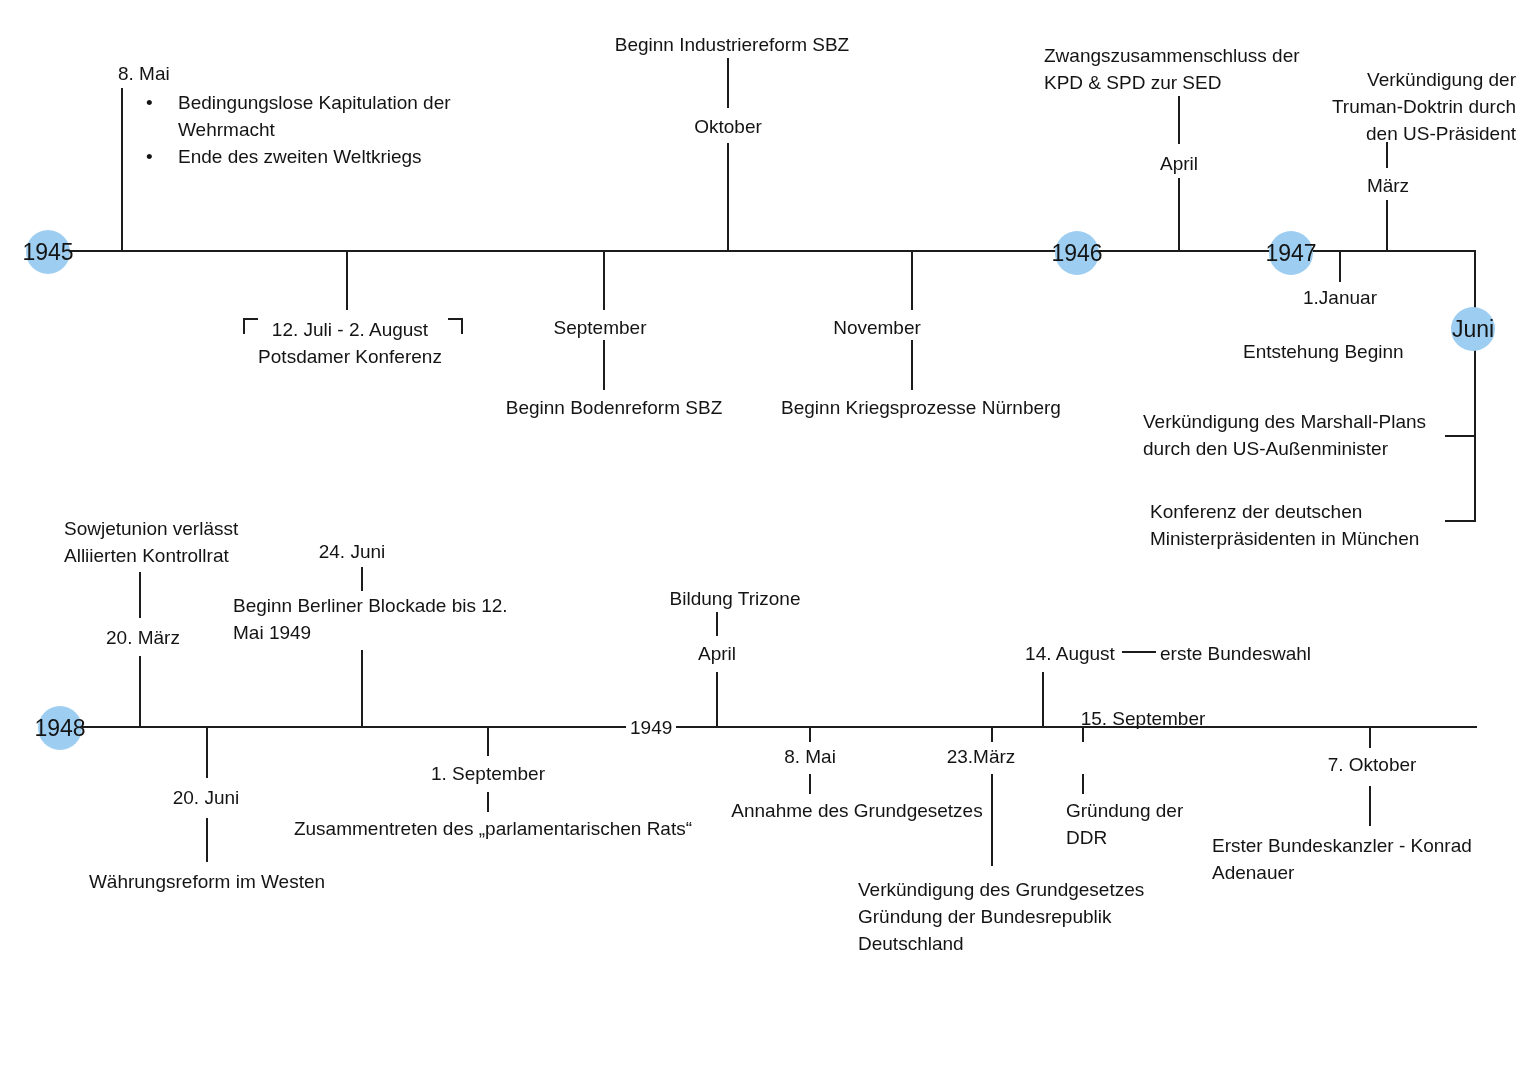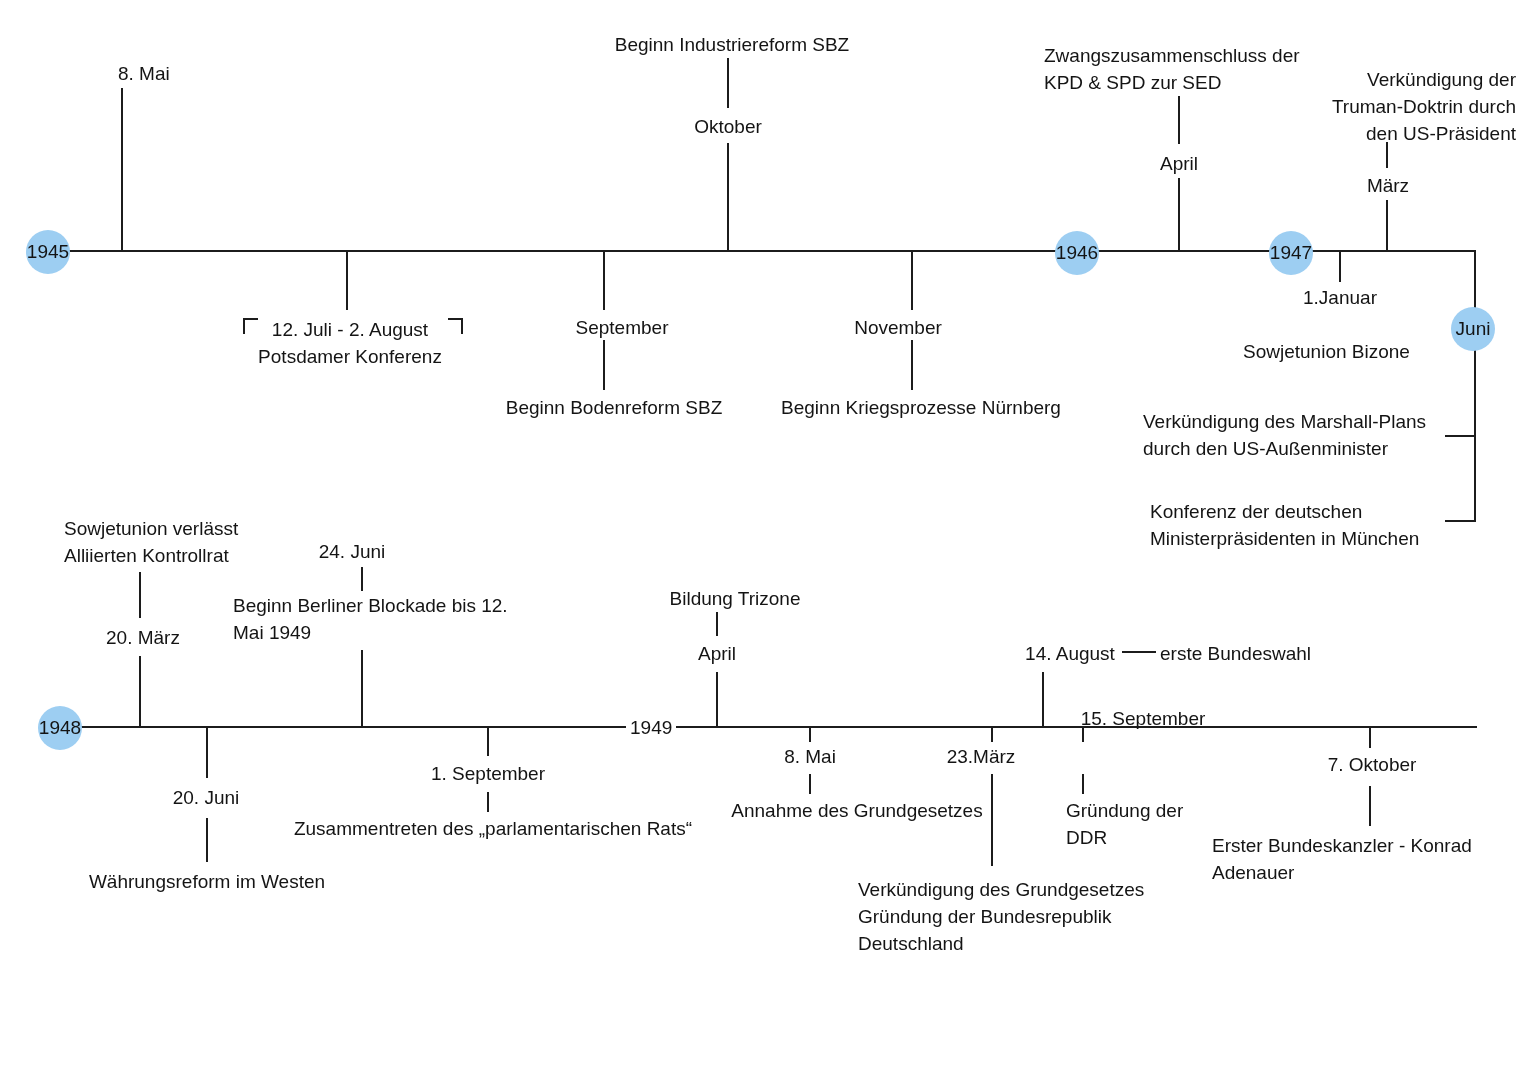--- a/index.html
+++ b/index.html
@@ -18,21 +18,21 @@
   .vline { position: absolute; width: 2px; background: #1c1c1c; }
   .label { position: absolute; line-height: 27px; white-space: normal; }
   .center { text-align: center; }
   .badge {
     position: absolute;
     width: 44px; height: 44px;
     border-radius: 50%;
     background: #9dcef2;
     display: flex; align-items: center; justify-content: center;
     z-index: 2;
-    font-size: 19px;
+    font-size: 23px;
     color: #141414;
   }
   .year-plain {
     position: absolute;
     background: #ffffff;
     padding: 0 4px;
     z-index: 2;
     line-height: 27px;
   }
   .bullet-list { position: absolute; }
@@ -64,57 +64,61 @@
   </div>
   <div class="badge" style="left:1269px; top:231px;">
     <span>1947</span>
   </div>
   <div class="badge" style="left:1451px; top:307px;">
     <span>Juni</span>
   </div>
 
   <div class="vline" style="left:121px; top:88px; height:162px;"></div>
   <div class="label" style="left:118px; top:60px;">8. Mai</div>
+  <div class="bullet-list" style="left:140px; top:89px; width:330px;">
+    <div class="bullet-item">Bedingungslose Kapitulation der Wehrmacht</div>
+    <div class="bullet-item">Ende des zweiten Weltkriegs</div>
+  </div>
 
   <div class="vline" style="left:346px; top:252px; height:58px;"></div>
   <div class="corner corner-l" style="left:243px; top:318px;"></div>
   <div class="corner corner-r" style="left:448px; top:318px;"></div>
   <div class="label center" style="left:245px; top:316px; width:210px;">
     <div>12. Juli - 2. August</div>
     <div>Potsdamer Konferenz</div>
   </div>
 
   <div class="vline" style="left:603px; top:252px; height:58px;"></div>
-  <div class="label center" style="left:572px; top:314px; width:100px;">September</div>
+  <div class="label center" style="left:550px; top:314px; width:100px;">September</div>
   <div class="vline" style="left:603px; top:340px; height:50px;"></div>
   <div class="label center" style="left:494px; top:394px; width:240px;">Beginn Bodenreform SBZ</div>
 
   <div class="vline" style="left:727px; top:143px; height:107px;"></div>
   <div class="label center" style="left:688px; top:113px; width:80px;">Oktober</div>
   <div class="vline" style="left:727px; top:58px; height:50px;"></div>
   <div class="label center" style="left:608px; top:31px; width:248px;">Beginn Industriereform SBZ</div>
 
   <div class="vline" style="left:911px; top:252px; height:58px;"></div>
-  <div class="label center" style="left:848px; top:314px; width:100px;">November</div>
+  <div class="label center" style="left:827px; top:314px; width:100px;">November</div>
   <div class="vline" style="left:911px; top:340px; height:50px;"></div>
   <div class="label center" style="left:771px; top:394px; width:300px;">Beginn Kriegsprozesse Nürnberg</div>
 
   <div class="vline" style="left:1178px; top:178px; height:72px;"></div>
   <div class="label center" style="left:1152px; top:150px; width:54px;">April</div>
   <div class="vline" style="left:1178px; top:96px; height:48px;"></div>
   <div class="label" style="left:1044px; top:42px; width:268px;">Zwangszusammenschluss der KPD &amp; SPD zur SED</div>
 
   <div class="vline" style="left:1386px; top:200px; height:50px;"></div>
   <div class="label center" style="left:1364px; top:172px; width:48px;">März</div>
   <div class="vline" style="left:1386px; top:142px; height:26px;"></div>
   <div class="label" style="left:1316px; top:66px; width:200px;text-align:right;">Verkündigung der Truman-Doktrin durch den US-Präsident</div>
 
   <div class="vline" style="left:1339px; top:252px; height:30px;"></div>
   <div class="label center" style="left:1297px; top:284px; width:86px;">1.Januar</div>
-  <div class="label" style="left:1243px; top:338px; width:170px;">Sowjetunion Bizone</div>
+  <div class="label" style="left:1243px; top:338px; width:170px;">Entstehung Beginn</div>
 
   <div class="label" style="left:1143px; top:408px; width:298px;">Verkündigung des Marshall-Plans durch den US-Außenminister</div>
   <div class="label" style="left:1150px; top:498px; width:290px;">Konferenz der deutschen Ministerpräsidenten in München</div>
 
   <div class="hline" style="left:60px; top:726px; width:1417px;"></div>
 
   <div class="badge" style="left:38px; top:706px;">
     <span>1948</span>
   </div>
   <div class="year-plain" style="left:626px; top:714px;">1949</div>

